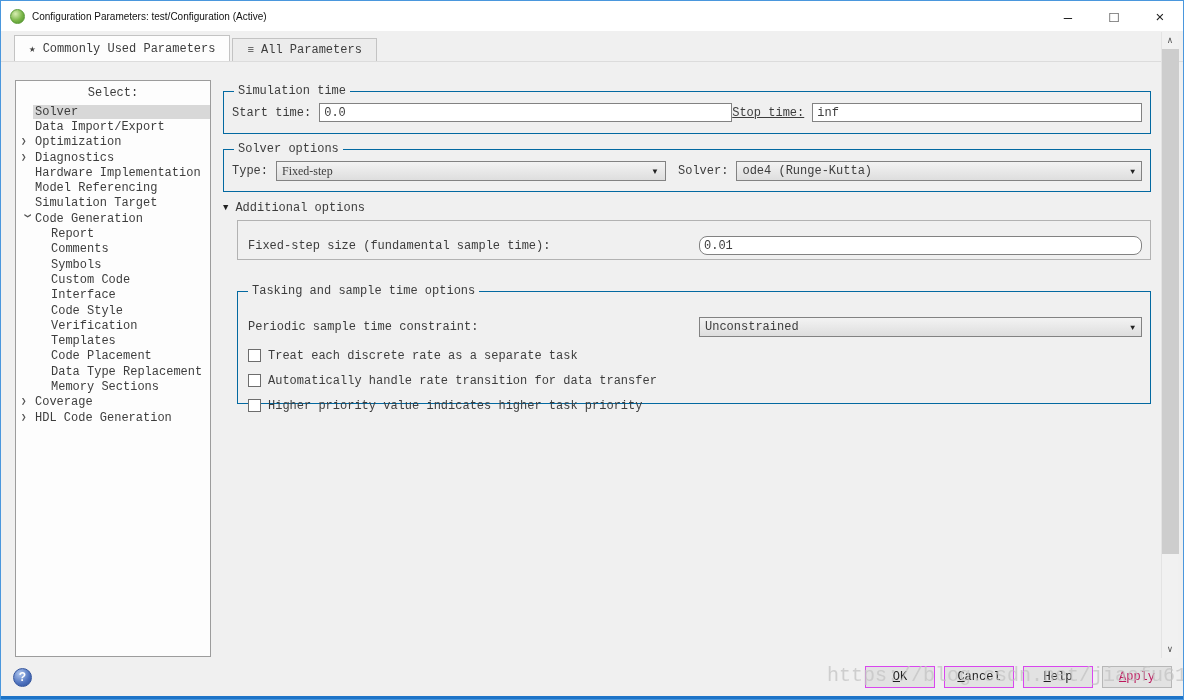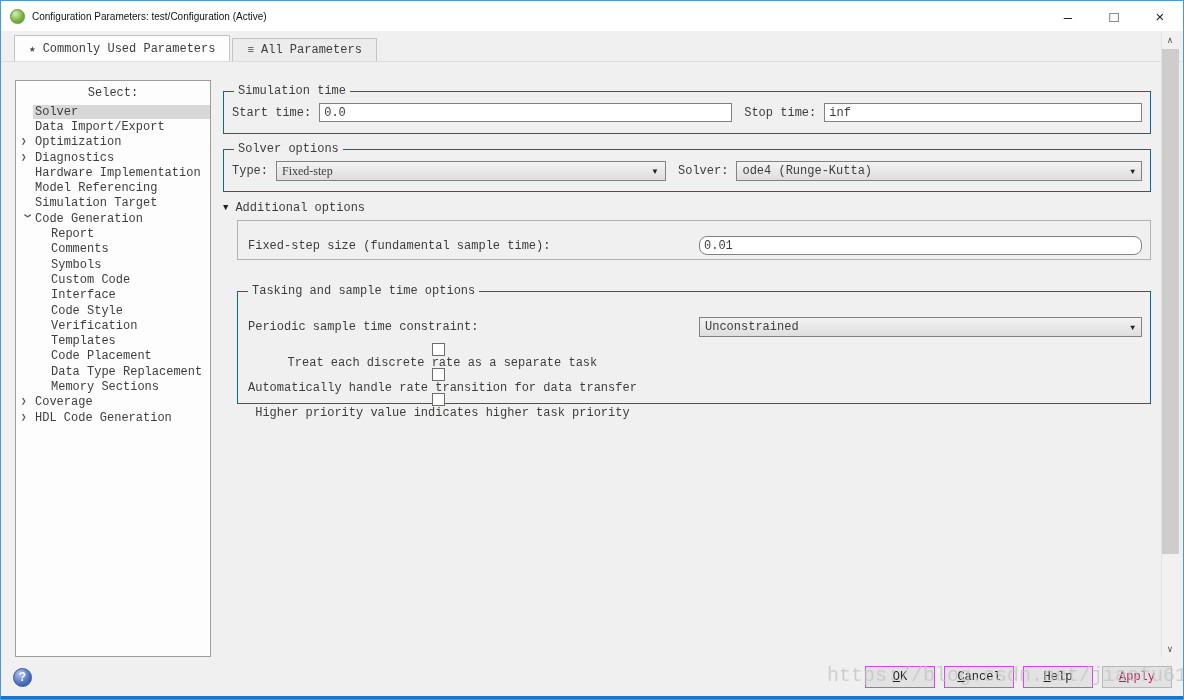--- a/index.html
+++ b/index.html
@@ -56,21 +56,21 @@
   
   .expander{position:absolute;left:222px;top:139px;display:flex;align-items:center;cursor:default;}
   .expander .exp-arrow{font-size:9px;margin-right:7px;color:#222;}
   .addbox{position:absolute;left:236px;top:158px;width:914px;height:40px;
     border:1px solid #b2b2b2;}
   .addbox .flabel{position:absolute;left:10px;top:18px;}
   .addbox .tinput{position:absolute;left:461px;top:15px;width:443px;border-radius:8px;}
   .fs-tasking .combo{position:absolute;left:461px;top:19px;width:443px;}
   .fs-tasking .flabel{position:absolute;left:10px;top:22px;}
   .cb-list{position:absolute;left:10px;top:45px;}
-  .cbrow{display:flex;align-items:center;height:25px;cursor:default;flex-direction:column;}
+  .cbrow{display:flex;align-items:center;height:25px;cursor:default;}
   .cb{appearance:none;-webkit-appearance:none;width:13px;height:13px;margin:0 7px 0 0;
     border:1px solid #6d6d6d;background:#fff;flex:none;}
   .cblabel{white-space:nowrap;}
   
   .vscroll{position:absolute;right:5px;top:-30px;width:17px;height:626px;
     background:#f1f1f1;border-left:1px solid #e3e3e3;}
   .sarrow{height:17px;display:flex;align-items:center;justify-content:center;
     font-size:9px;color:#505050;}
   .sthumb{position:absolute;left:0;top:17px;width:17px;height:505px;background:#cdcdcd;}
   .sarrow.down{position:absolute;bottom:0;left:0;right:0;}
@@ -230,21 +230,21 @@
             <span class="tree-label">HDL Code Generation</span>
           </div>
         </div>
     </div>
 
     <fieldset class="fs-sim">
       <legend>Simulation time</legend>
       <div class="frow">
         <span class="flabel">Start time:</span>
         <input class="tinput" style="width: 413px;" value="0.0">
-        <span class="flabel" style="margin-left:12px;">Stop time:</span>
+        <span class="flabel" style="text-decoration:underline;">Stop time:</span>
         <input class="tinput" style="flex: 1 1 0%;" value="inf">
       </div>
     </fieldset>
 
     <fieldset class="fs-solver">
       <legend>Solver options</legend>
       <div class="frow">
         <span class="flabel">Type:</span>
         <div class="combo" style="width:390px;font-family:Liberation Serif, serif;">
           <span>Fixed-step</span>

